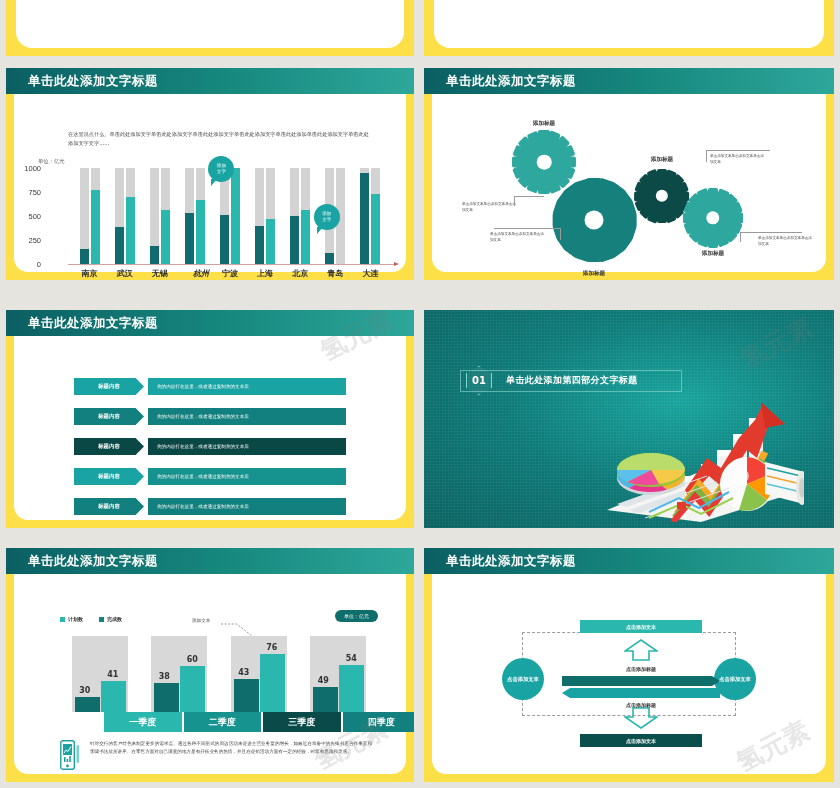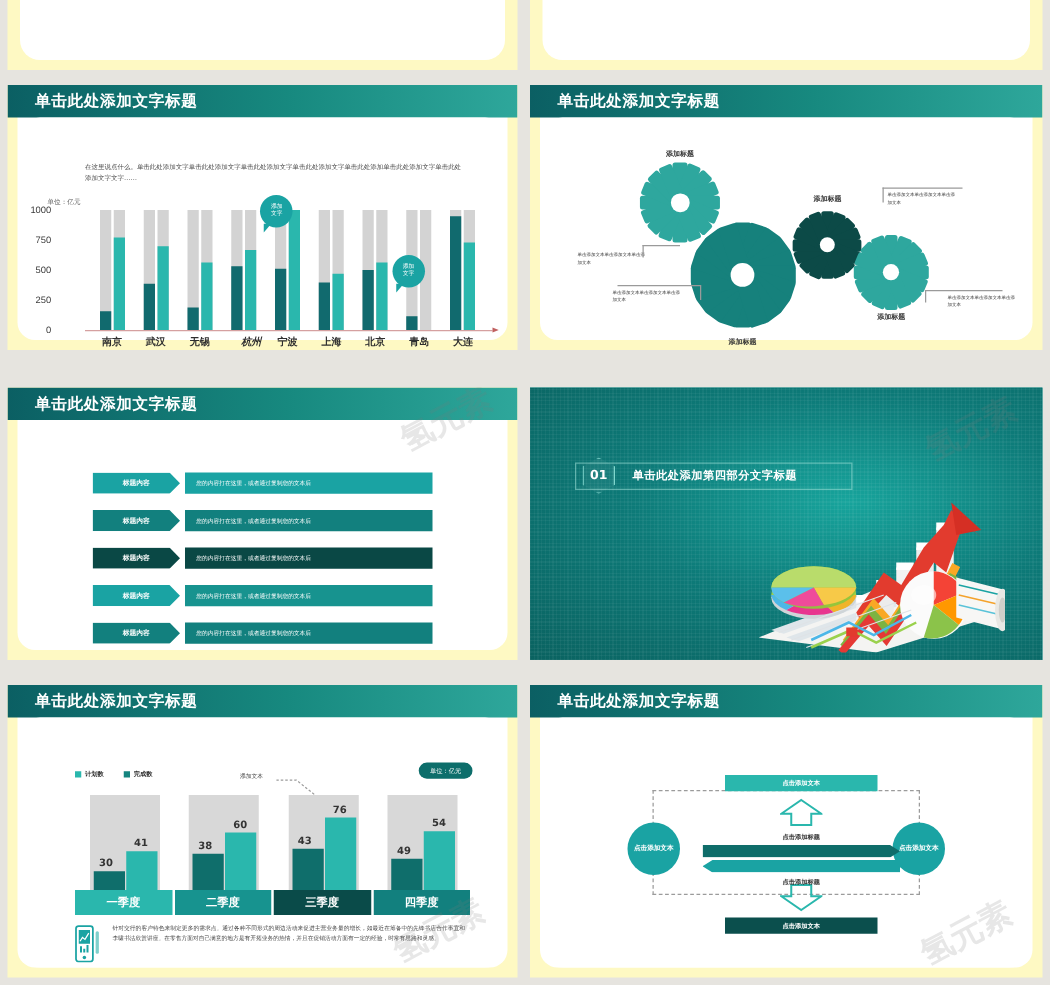--- a/index.html
+++ b/index.html
@@ -7,21 +7,21 @@
     width: 840px; height: 788px;
     background: #e8e6e1;
     font-family: "DejaVu Sans", "Liberation Sans", sans-serif;
     overflow: hidden;
   }
   .page { position: relative; width: 840px; height: 788px; background: #e6e4df; }
 
   
   .slide {
     position: absolute;
-    background: #fef9c3;
+    background: #fde047;
     overflow: hidden;
   }
   .slide-inner {
     position: absolute; inset: 8px;
     background: #fff;
     border-radius: 14px;
   }
   .slide-head {
     position: absolute; left: 0; right: 0; top: 0; height: 26px;
     background: linear-gradient(90deg, #0b5f63 0%, #17897f 55%, #2ea79b 100%);
@@ -176,21 +176,21 @@
   .c2-bg { position: absolute; bottom: 0; width: 56px; background: #d8d8d8; height: 100%; }
   .c2-b1 { position: absolute; bottom: 0; width: 25px; }
   .c2-b2 { position: absolute; bottom: 0; width: 25px; }
   .c2-lab {
     position: absolute; font-size: 8px; font-weight: bold; color: #333;
     transform: translateX(-50%); white-space: nowrap;
   }
   .c2-catbar {
     position: absolute; top: 138px; height: 20px;
     display: flex; align-items: center; justify-content: center;
-    color: #fff; font-weight: bold; font-size: 9px;
+    color: #fff; font-weight: bold; font-size: 9px; margin-left: 44px;
   }
   .c2-note {
     position: absolute; left: 176px; top: 44px;
     font-size: 4.6px; color: #444; white-space: nowrap;
   }
   .c2-body {
     position: absolute; left: 74px; right: 32px; top: 166px;
     font-size: 4.6px; line-height: 1.85; color: #444; text-align: justify;
   }
   .phone-ico {

